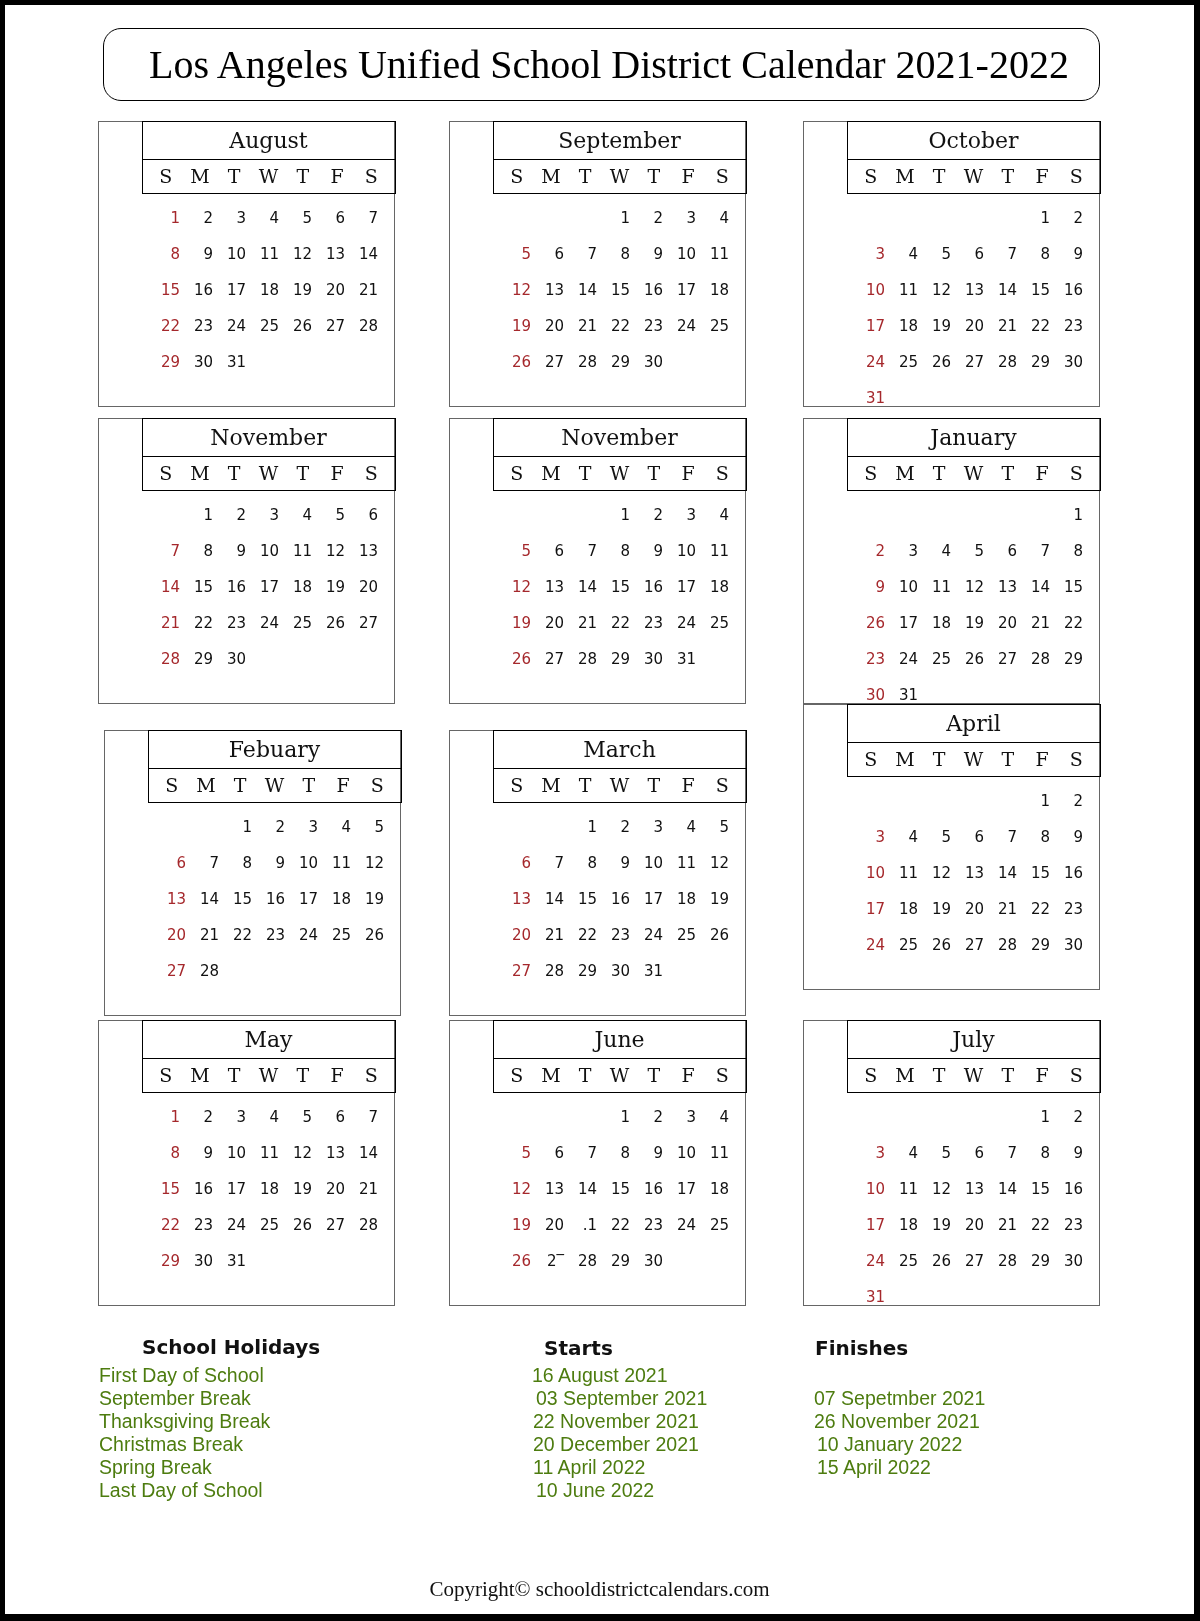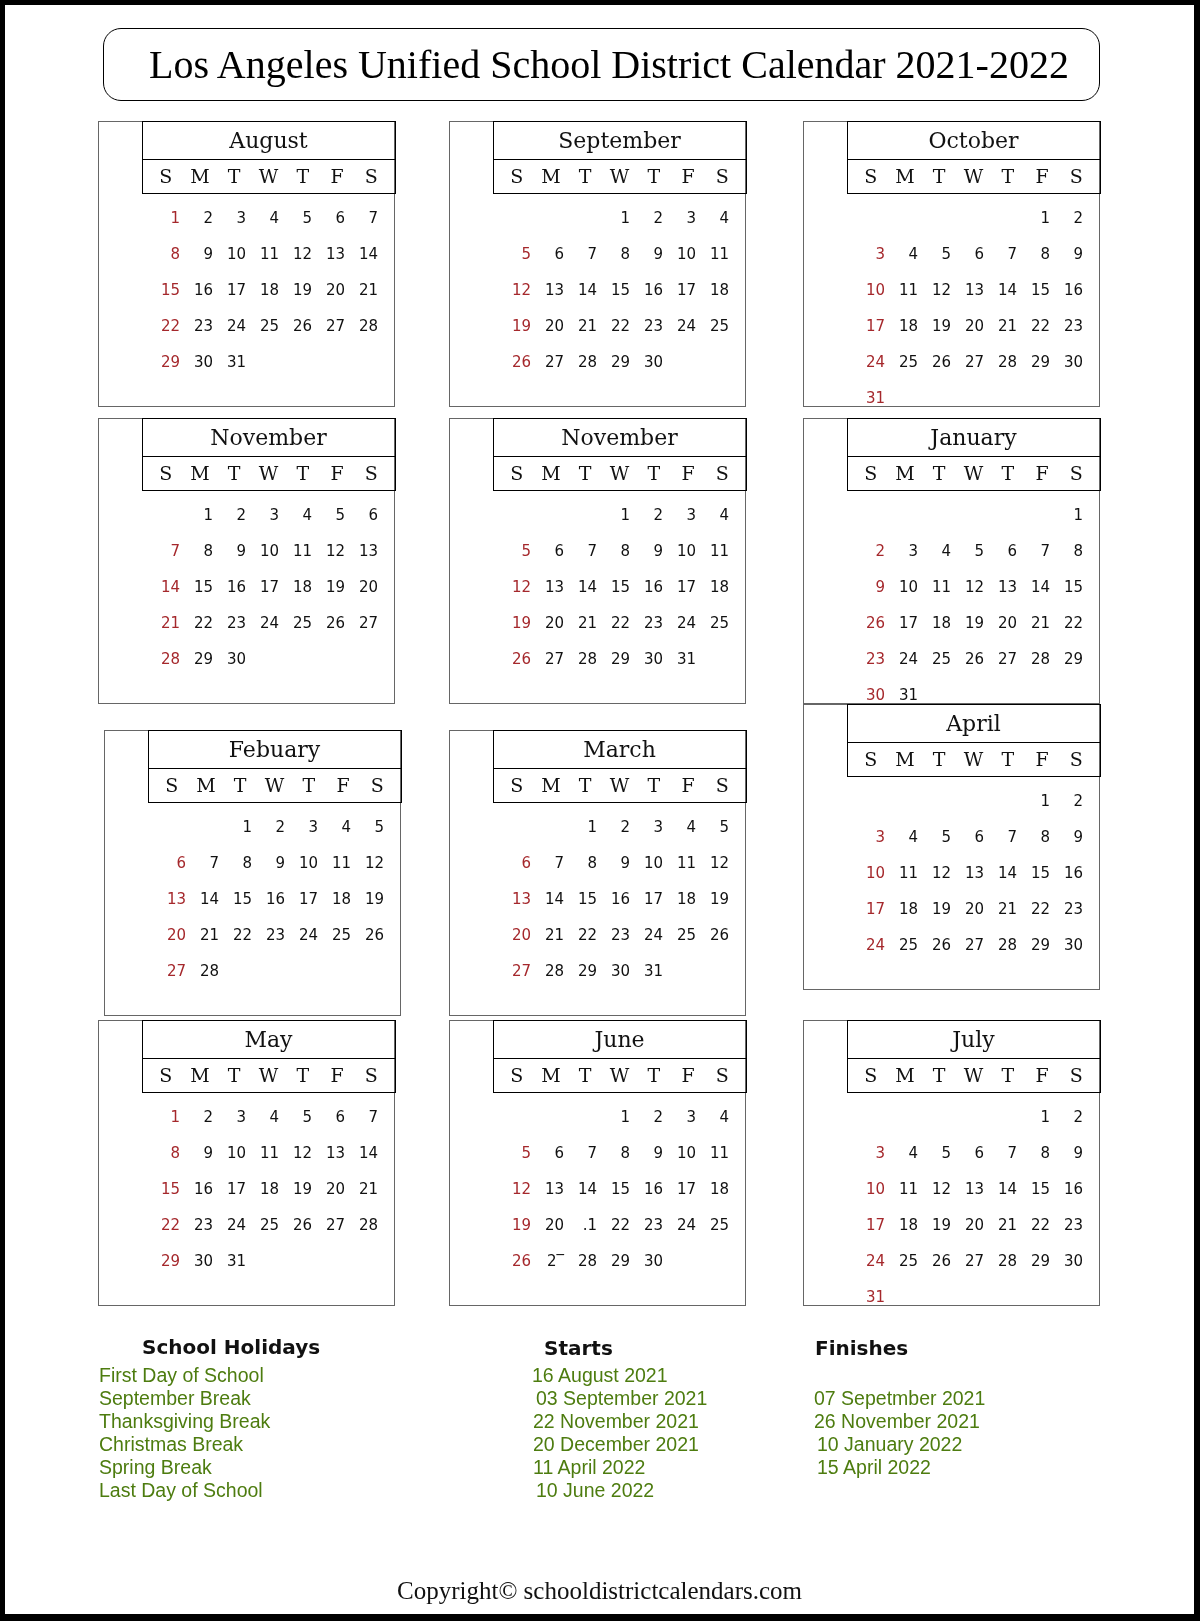--- a/index.html
+++ b/index.html
@@ -46,21 +46,21 @@
     position: absolute; font-family: "DejaVu Sans", sans-serif; font-weight: bold;
     font-size: 20px; color: #111;
   }
   .legend-col {
     position: absolute; font-family: "Liberation Sans", sans-serif; font-size: 19.5px;
     line-height: 23px; color: #4d7c0f;
   }
   .legend-col div { white-space: nowrap; height: 23px; }
   .copyright {
     position: absolute; left: 0; width: 1189px; top: 1572px; text-align: center;
-    font-family: "Liberation Serif", serif; font-size: 25px; color: #111;
+    font-family: "Liberation Serif", serif; font-size: 21px; color: #111;
   }
 </style>
 </head>
 <body>
 
 <div class="page">
   <div class="title-box">Los Angeles Unified School District Calendar 2021-2022</div>
 
   <div id="cal-container">
       <div class="cal" style="left: 93px; top: 116px;">

